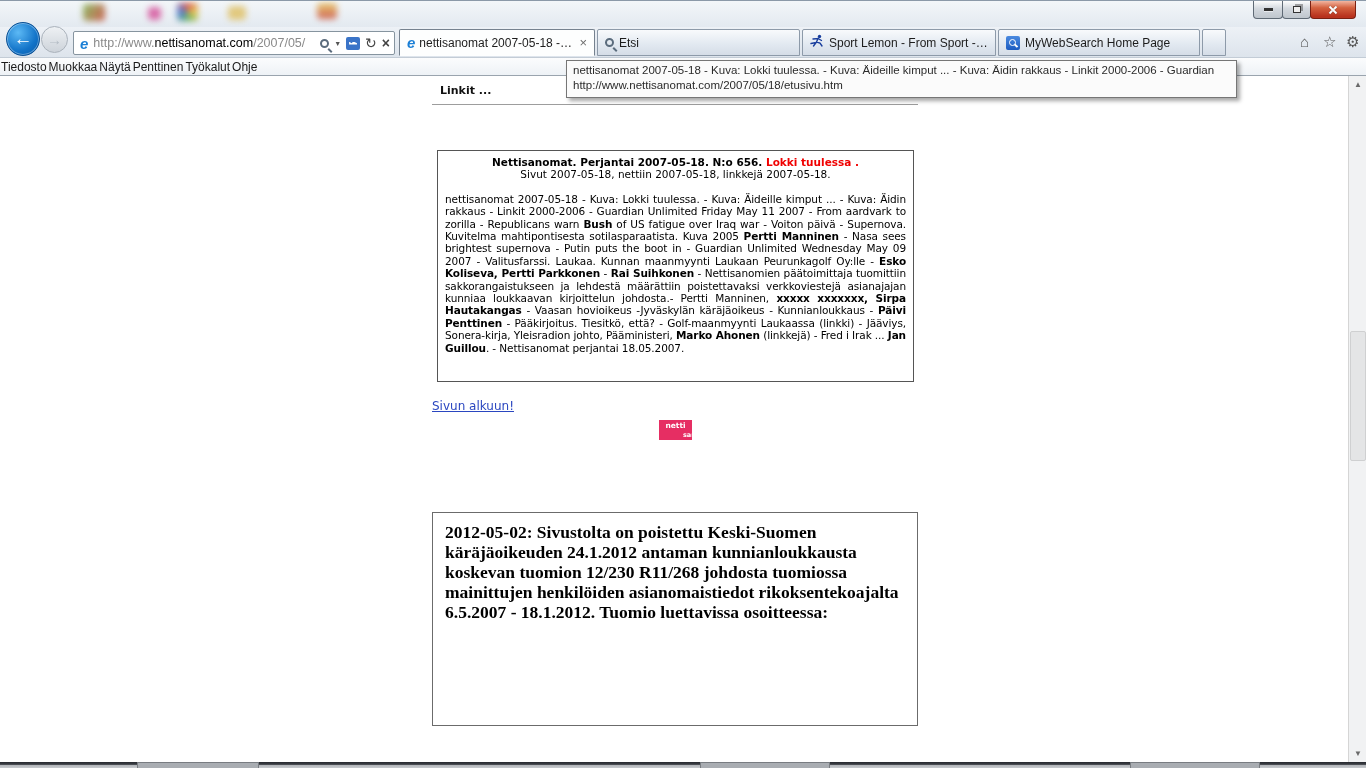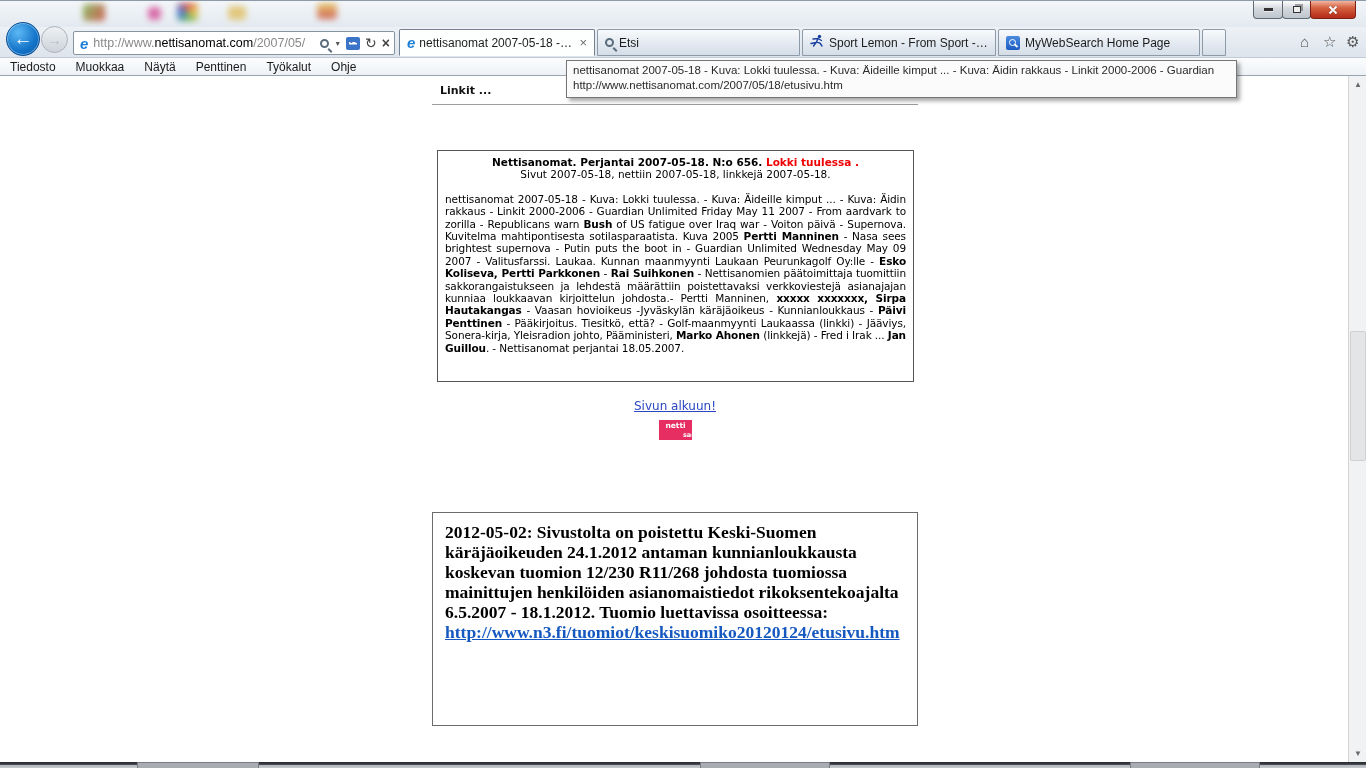--- a/index.html
+++ b/index.html
@@ -78,21 +78,21 @@
   .mws-ic::after { content:""; position:absolute; left:8.5px; top:8.5px; width:1.5px;
     height:3.5px; background:#fff; transform:rotate(-45deg); }
 
   .tbicon { position:absolute; top:33px; font-size:15px; color:#555; z-index:2; }
 
   
   #menubar { left:0; top:57px; width:1366px; height:19px;
     background:linear-gradient(#fbfcfd,#eef2f6);
     border-top:1px solid #c3ccd6; border-bottom:1px solid #9aa4ae;
     display:flex; align-items:center; font-size:12px; color:#1a1a1a; }
-  .menuitem { padding:0 10px;text-align:center; }
+  .menuitem { padding:0 1px;text-align:center; }
 
   
   #page { left:0; top:76px; width:1348px; height:686px; background:#fff; }
   #scrollbar { left:1348px; top:76px; width:18px; height:686px; background:#f1f2f3;
     border-left:1px solid #d5d5d5; }
   .sb-btn { position:absolute; left:0; width:18px; height:17px; color:#6a6a6a;
     font-size:8px; display:flex; align-items:center; justify-content:center; }
   #sb-up { top:0; } #sb-down { bottom:0; }
   #sb-thumb { position:absolute; left:1px; top:255px; width:16px; height:130px;
     background:#e4e5e6; border:1px solid #cfd0d1; border-radius:2px; }
@@ -107,21 +107,21 @@
   .art { font-family:"DejaVu Sans", sans-serif; }
   #jatkuu { left:440px; top:84px; font-size:11px; font-weight:bold; color:#111; }
   #toprule { left:432px; top:104px; width:486px; height:0;
     border-top:1px solid #9d9d9d; }
   #artbox { left:437px; top:150px; width:477px; height:232px; border:1px solid #555;
     padding:5px 7px; font-size:10.5px; line-height:12.4px; color:#000; overflow:hidden; }
   #artbox .hdr { text-align:center; }
   .red { color:#f00000; font-weight:bold; }
   a.maillink { color:#2a46c0; text-decoration:underline; }
   #artbody { margin-top:12px; text-align:justify; letter-spacing:-0.1px; }
-  #toplink { left:432px; top:396px; width:486px; text-align:center; }
+  #toplink { left:432px; top:396px; width:486px; }
   #toplink a { color:#2a46c0; font-size:12px; font-family:"DejaVu Sans",sans-serif;
     text-decoration:underline; }
   #logo { left:659px; top:420px; width:33px; height:20px; background:#e62e63;
     color:#fff; text-align:center; font-family:"DejaVu Sans",sans-serif;
     font-weight:bold; font-size:7.5px; line-height:8.5px; padding-top:2px; }
 
   
   #notice { left:432px; top:512px; width:486px; height:214px; border:1px solid #6b6b6b;
     padding:9px 12px; font-family:"Liberation Serif", serif; font-weight:bold;
     font-size:17.5px; line-height:20px; color:#000; }
@@ -227,21 +227,20 @@
   <a href="#">Sivun alkuun!</a>
 </div>
 
 <div class="abs" id="logo">
   <div>netti</div>
   <div style="font-size:6.5px;padding-left:24px;">sanomat</div>
 </div>
 
 <div class="abs" id="notice">
   <span>2012-05-02: Sivustolta on poistettu Keski-Suomen käräjäoikeuden 24.1.2012 antaman kunnianloukkausta koskevan tuomion 12/230 R11/268 johdosta tuomiossa mainittujen henkilöiden asianomaistiedot rikoksentekoajalta 6.5.2007 - 18.1.2012. Tuomio luettavissa osoitteessa:</span>
-  <div><a href="#">http://www.n3.fi/tuomiot/keskisuomiko20120124/etusivu.htm</a></div>
 </div>
 
 <div class="abs" id="scrollbar">
   <div class="sb-btn" id="sb-up">▲</div>
   <div id="sb-thumb"></div>
   <div class="sb-btn" id="sb-down">▼</div>
 </div>
 
 <div class="abs" id="tooltip">
   <div>nettisanomat 2007-05-18 - Kuva: Lokki tuulessa. - Kuva: Äideille kimput ... - Kuva: Äidin rakkaus - Linkit 2000-2006 - Guardian</div>

